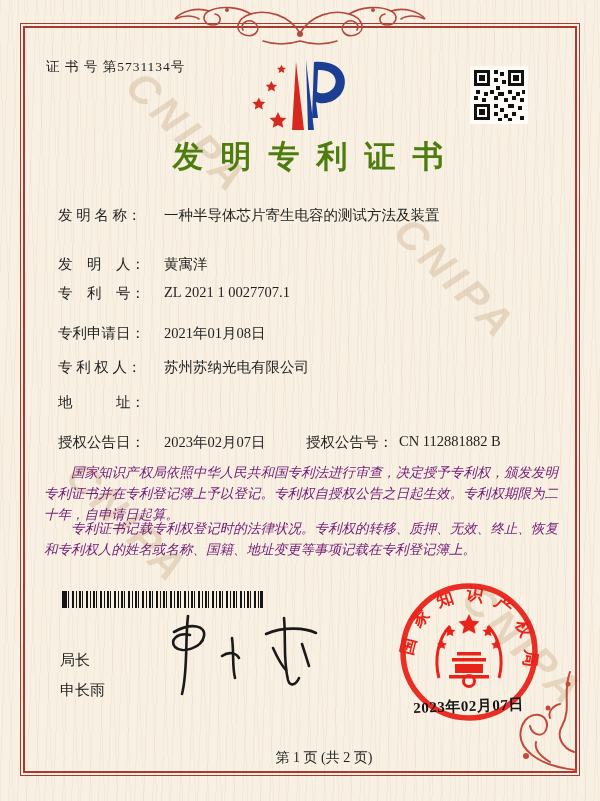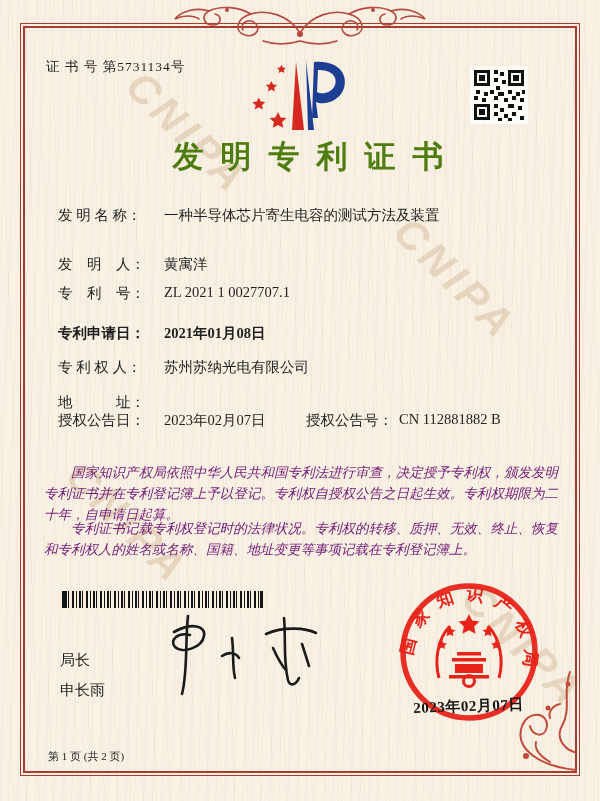--- a/index.html
+++ b/index.html
@@ -38,21 +38,21 @@
   .qr { position:absolute; left:470px; top:66px; }
   .title {
     position:absolute; left:8px; top:136px; width:100%;
     text-align:center; font-size:31px; font-weight:700;
     letter-spacing:17px; text-indent:17px; color:#4d7c0f;
   }
   .row { position:absolute; left:58px; display:flex; font-size:14.5px; }
   .row .lbl { flex:0 0 106px; white-space:nowrap; }
   .row .val { white-space:nowrap; }
   .row .val.wrap { white-space:normal; width:392px; line-height:1.55; }
-  .row2 { position:absolute; left:58px; top:411px; font-size:14.5px; display:flex; }
+  .row2 { position:absolute; left:58px; top:433px; font-size:14.5px; display:flex; }
   .row2 .lbl { white-space:nowrap; }
   .para {
     position:absolute; left:44px; width:514px; font-size:13.5px;
     line-height:1.55; text-align:justify; text-indent:2em;
     font-style:italic; color:#701a75;
   }
   .barcode {
     position:absolute; left:62px; top:591px; width:201px; height:17px;
     background:repeating-linear-gradient(90deg,
       #141414 0 2px, rgba(0,0,0,0) 2px 3px,
@@ -62,21 +62,21 @@
     border-left:3px solid #141414; border-right:3px solid #141414;
   }
   .director { position:absolute; left:60px; top:645px; font-size:15px; line-height:2.0; }
   .sig { position:absolute; left:132px; top:608px; }
   .seal-box { position:absolute; left:378px; top:560px; }
   .seal-date {
     position:absolute; left:396px; top:697px; width:145px; text-align:center;
     font-size:15px; font-weight:700; color:#161616; transform:rotate(-2deg);
     letter-spacing:0.5px;
   }
-  .footer { position:absolute; left:0; top:749px; width:100%; text-align:left; font-size:11px;padding-left:48px; }
+  .footer { position:absolute; left:0; top:749px; width:100%; text-align:center; font-size:14px;padding-left:48px; }
   .dragon { position:absolute; left:163px; top:1px; }
   .corner { position:absolute; left:490px; top:664px; }
 </style>
 </head>
 <body>
 
 <div class="page">
   <div class="texture"></div>
 
   <span class="watermark" style="left:150px; top:62px;">CNIPA</span>
@@ -179,21 +179,21 @@
     <span class="val">一种半导体芯片寄生电容的测试方法及装置</span>
   </div>
   <div class="row" style="top:255px;align-items:flex-end;">
     <span class="lbl">发　明　人：</span>
     <span class="val">黄寓洋</span>
   </div>
   <div class="row" style="top:284px;">
     <span class="lbl">专　利　号：</span>
     <span class="val">ZL 2021 1 0027707.1</span>
   </div>
-  <div class="row" style="top:324px;font-weight:bold;">
+  <div class="row" style="top:324px;">
     <span class="lbl">专利申请日：</span>
     <span class="val">2021年01月08日</span>
   </div>
   <div class="row" style="top:358px;">
     <span class="lbl">专 利 权 人：</span>
     <span class="val">苏州苏纳光电有限公司</span>
   </div>
   <div class="row" style="top:393px;align-items:center;">
     <span class="lbl">地　　　址：</span>
   </div>

